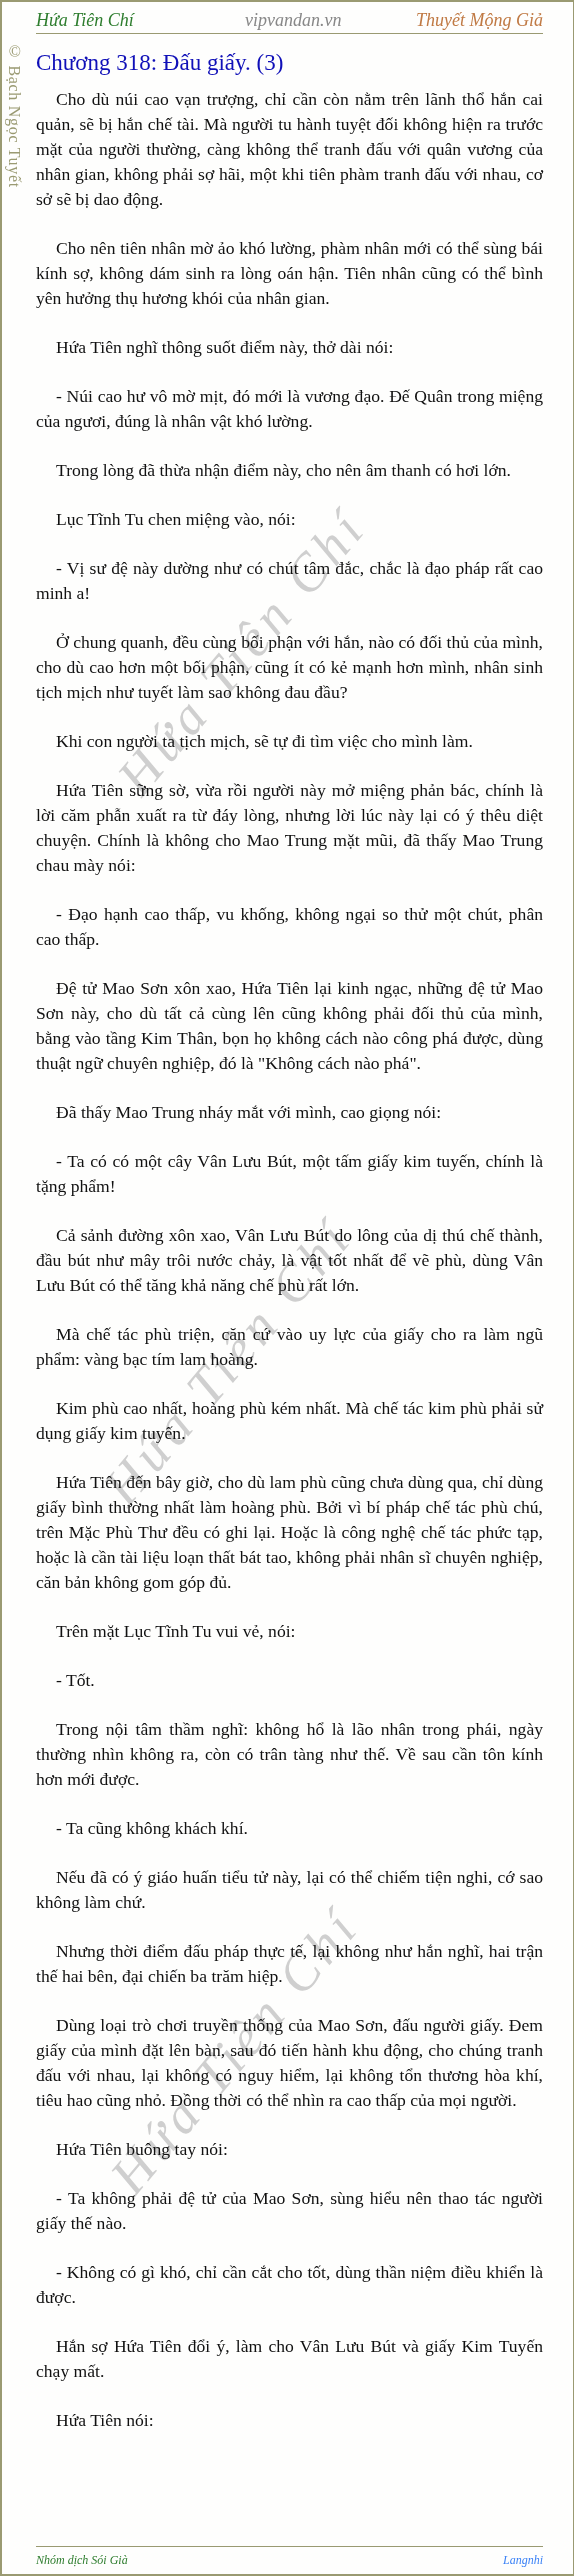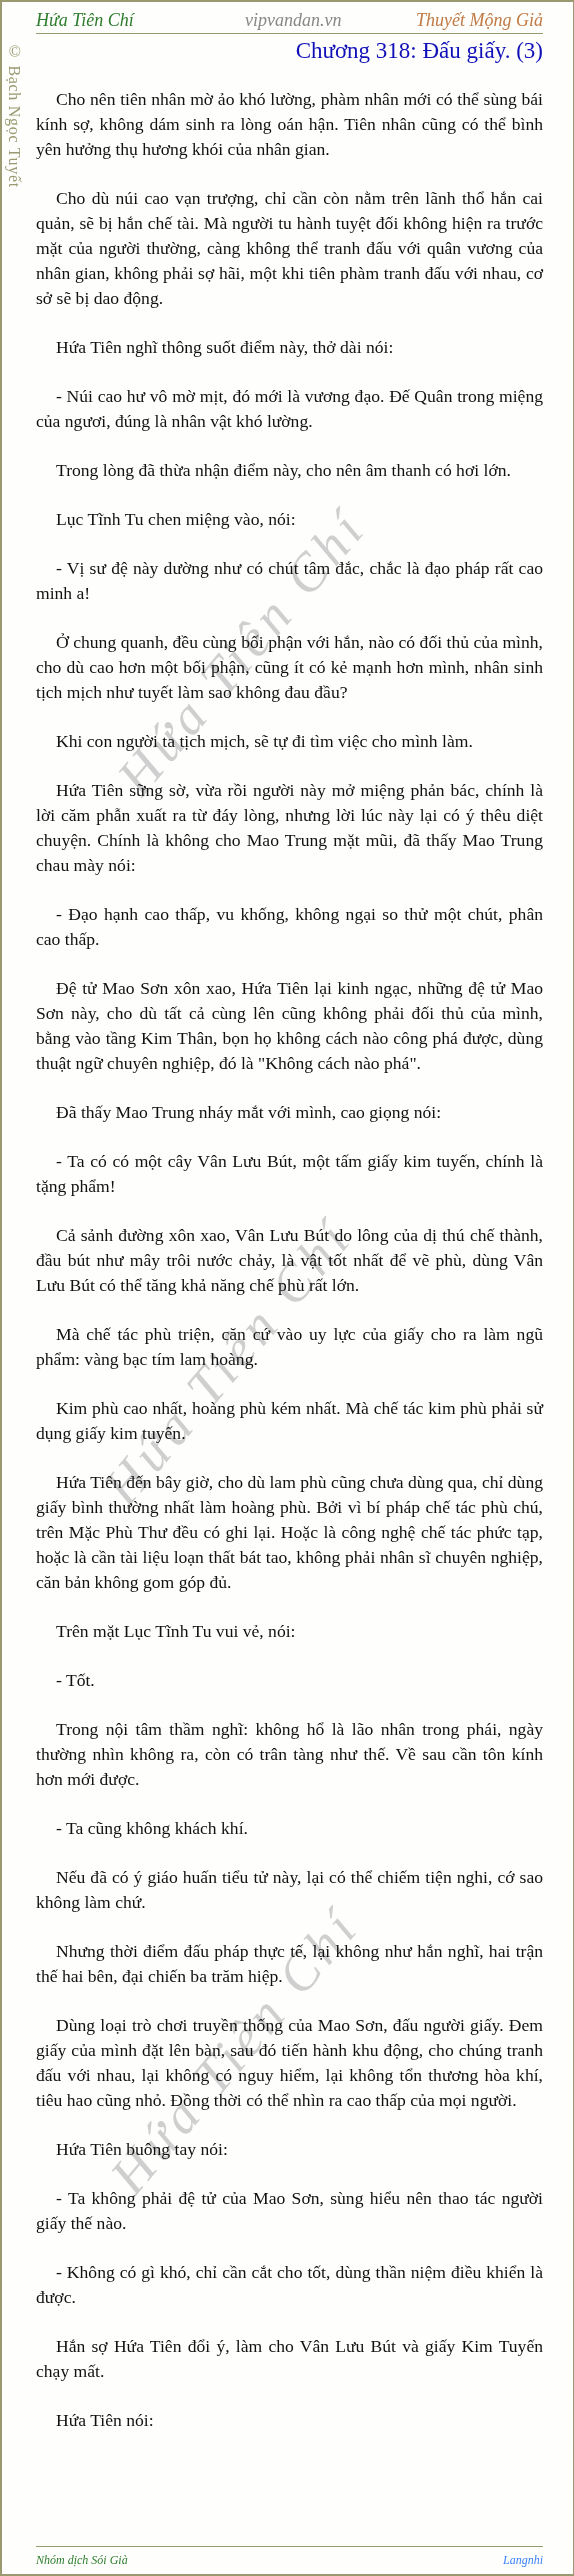--- a/index.html
+++ b/index.html
@@ -30,22 +30,22 @@
       top: 1.4px;
       font-style: italic;
       font-size: 18px;
       line-height: 21.6px;
     }
     .hdr-left { left: 0; color: #2e7d2e; }
     .hdr-center { left: 209px; color: #888888; }
     .hdr-right { right: 0; color: #c07a44; }
     .chapter-title {
       position: absolute;
-      left: 34px; right: 30px; top: 35px;
-      text-align: right;
+      left: 34px; right: 30px; top: 47px;
+      text-align: left;
       font-size: 23px;
       line-height: 28px;
       color: #1010b8;
     }
     .side-mark {
       position: absolute;
       left: 3.4px; top: 41px;
       width: 19px;
       writing-mode: vertical-rl;
       font-size: 16px;
@@ -105,22 +105,22 @@
 
   <div class="side-mark">© Bạch Ngọc Tuyết</div>
 
   <div class="chapter-title">Chương 318: Đấu giấy. (3)</div>
 
   <div class="watermark" style="left:149px; top:744px;">Hứa Tiên Chí</div>
   <div class="watermark" style="left:135px; top:1454px;">Hứa Tiên Chí</div>
   <div class="watermark" style="left:142px; top:2143px;">Hứa Tiên Chí</div>
 
   <div class="content">
+    <p>Cho dù núi cao vạn trượng, chỉ cần còn nằm trên lãnh thổ hắn cai quản, sẽ bị hắn chế tài. Mà người tu hành tuyệt đối không hiện ra trước mặt của người thường, càng không thể tranh đấu với quân vương của nhân gian, không phải sợ hãi, một khi tiên phàm tranh đấu với nhau, cơ sở sẽ bị dao động.</p>
     <p>Cho nên tiên nhân mờ ảo khó lường, phàm nhân mới có thể sùng bái kính sợ, không dám sinh ra lòng oán hận. Tiên nhân cũng có thể bình yên hưởng thụ hương khói của nhân gian.</p>
-    <p>Cho dù núi cao vạn trượng, chỉ cần còn nằm trên lãnh thổ hắn cai quản, sẽ bị hắn chế tài. Mà người tu hành tuyệt đối không hiện ra trước mặt của người thường, càng không thể tranh đấu với quân vương của nhân gian, không phải sợ hãi, một khi tiên phàm tranh đấu với nhau, cơ sở sẽ bị dao động.</p>
     <p>Hứa Tiên nghĩ thông suốt điểm này, thở dài nói:</p>
     <p>- Núi cao hư vô mờ mịt, đó mới là vương đạo. Đế Quân trong miệng của ngươi, đúng là nhân vật khó lường.</p>
     <p>Trong lòng đã thừa nhận điểm này, cho nên âm thanh có hơi lớn.</p>
     <p>Lục Tĩnh Tu chen miệng vào, nói:</p>
     <p>- Vị sư đệ này dường như có chút tâm đắc, chắc là đạo pháp rất cao minh a!</p>
     <p>Ở chung quanh, đều cùng bối phận với hắn, nào có đối thủ của mình, cho dù cao hơn một bối phận, cũng ít có kẻ mạnh hơn mình, nhân sinh tịch mịch như tuyết làm sao không đau đầu?</p>
     <p>Khi con người ta tịch mịch, sẽ tự đi tìm việc cho mình làm.</p>
     <p>Hứa Tiên sững sờ, vừa rồi người này mở miệng phản bác, chính là lời căm phẫn xuất ra từ đáy lòng, nhưng lời lúc này lại có ý thêu diệt chuyện. Chính là không cho Mao Trung mặt mũi, đã thấy Mao Trung chau mày nói:</p>
     <p>- Đạo hạnh cao thấp, vu khống, không ngại so thử một chút, phân cao thấp.</p>
     <p>Đệ tử Mao Sơn xôn xao, Hứa Tiên lại kinh ngạc, những đệ tử Mao Sơn này, cho dù tất cả cùng lên cũng không phải đối thủ của mình, bằng vào tầng Kim Thân, bọn họ không cách nào công phá được, dùng thuật ngữ chuyên nghiệp, đó là "Không cách nào phá".</p>

